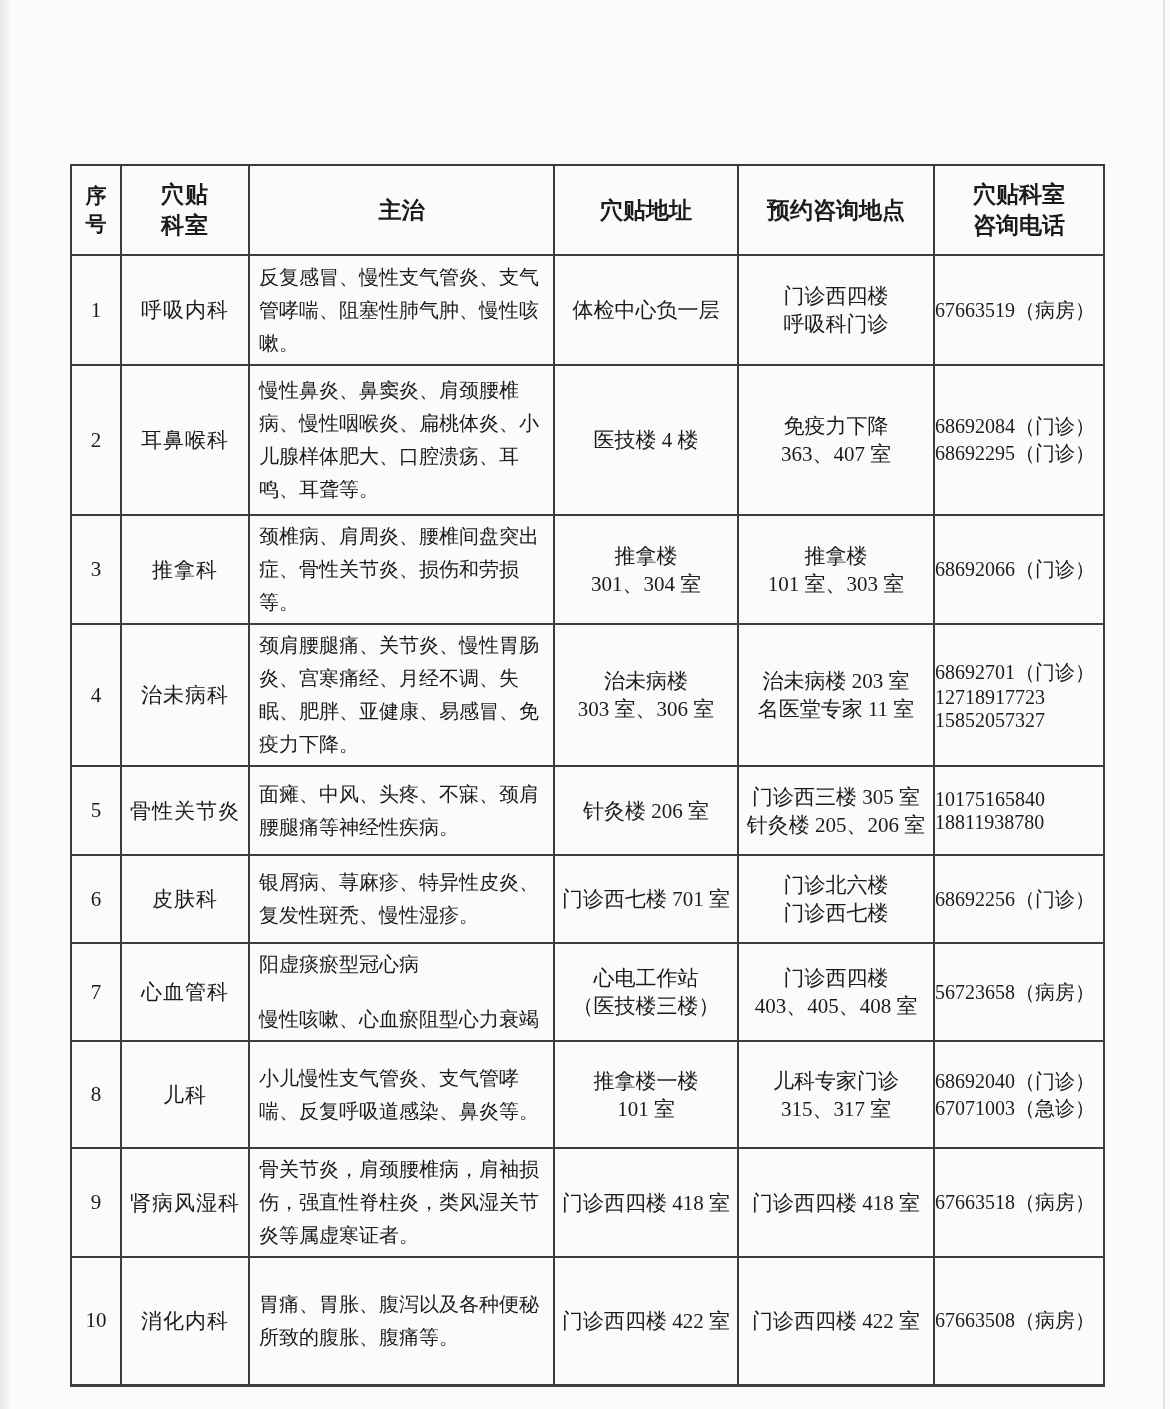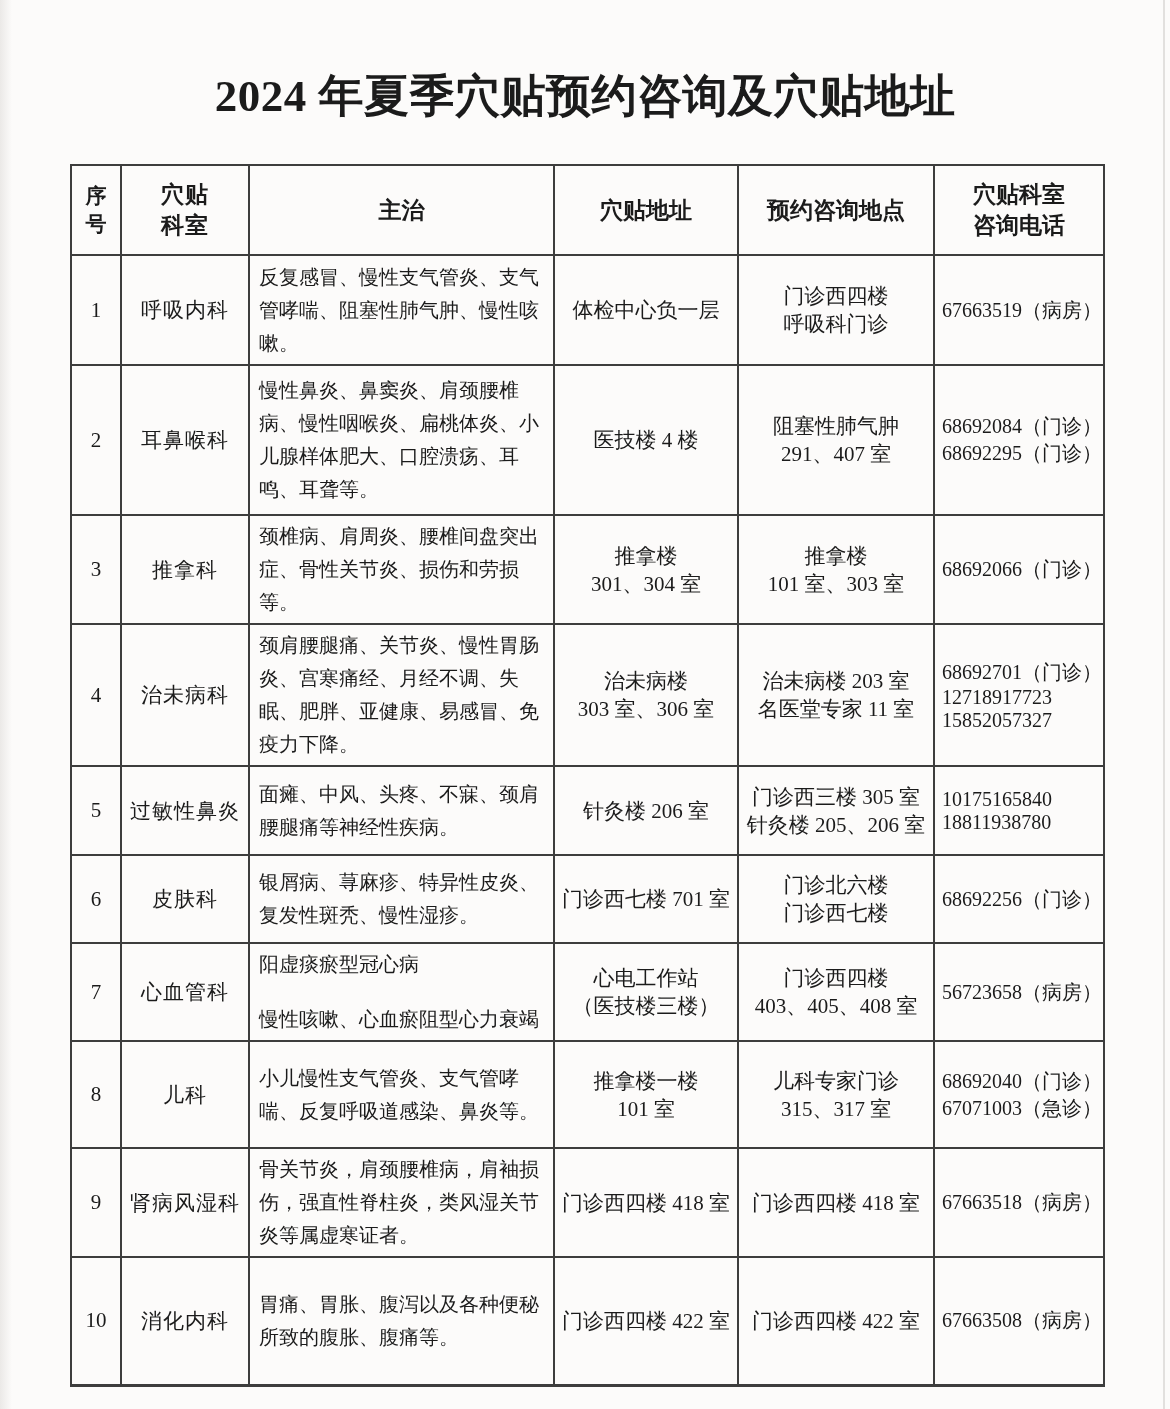--- a/index.html
+++ b/index.html
@@ -90,33 +90,32 @@
     padding: 4px 9px 4px 9px;
   }
   .ind-line {
     text-align: left;
     font-size: 20px;
     line-height: 33px;
     width: 100%;
   }
   .c-phone .vlines {
     align-items: flex-start;
-    padding-left: 7px;
+    padding-left: 0;
     text-align: right;
   }
   .c-phone .vlines div { font-size: 20px; white-space: nowrap; }
   .c-addr .vlines div, .c-consult .vlines div { font-size: 21px; white-space: nowrap; }
   .c-dept div { letter-spacing: 1px; }
   .c-seq div { font-size: 21px; }
 </style>
 </head>
 <body>
 
 <div class="page">
-  <h1 class="title">2024 年夏季穴贴预约咨询及穴贴地址</h1>
 
   <table class="tbl">
     <colgroup>
       <col style="width:50px">
       <col style="width:128px">
       <col style="width:305px">
       <col style="width:184px">
       <col style="width:196px">
       <col style="width:170px">
     </colgroup>
@@ -200,22 +199,22 @@
               <div class="ind-line">慢性鼻炎、鼻窦炎、肩颈腰椎病、慢性咽喉炎、扁桃体炎、小儿腺样体肥大、口腔溃疡、耳鸣、耳聋等。</div>
             </div>
           </td>
       <td class="c-addr">
             <div class="vlines">
               <div>医技楼 4 楼</div>
             </div>
           </td>
       <td class="c-consult">
             <div class="vlines">
-              <div>阻塞性肺气肿</div>
-              <div>291、407 室</div>
+              <div>免疫力下降</div>
+              <div>363、407 室</div>
             </div>
           </td>
       <td class="c-phone">
             <div class="vlines">
               <div>68692084（门诊）</div>
               <div>68692295（门诊）</div>
             </div>
           </td>
     </tr>
 
@@ -281,21 +280,21 @@
               <div>15852057327</div>
             </div>
           </td>
     </tr>
 
     <tr class="h-r5">
       <td class="c-seq">
             <div>5</div>
           </td>
       <td class="c-dept">
-            <div>过敏性鼻炎</div>
+            <div>骨性关节炎</div>
           </td>
       <td class="c-ind">
             <div class="vlines">
               <div class="ind-line">面瘫、中风、头疼、不寐、颈肩腰腿痛等神经性疾病。</div>
             </div>
           </td>
       <td class="c-addr">
             <div class="vlines">
               <div>针灸楼 206 室</div>
             </div>

